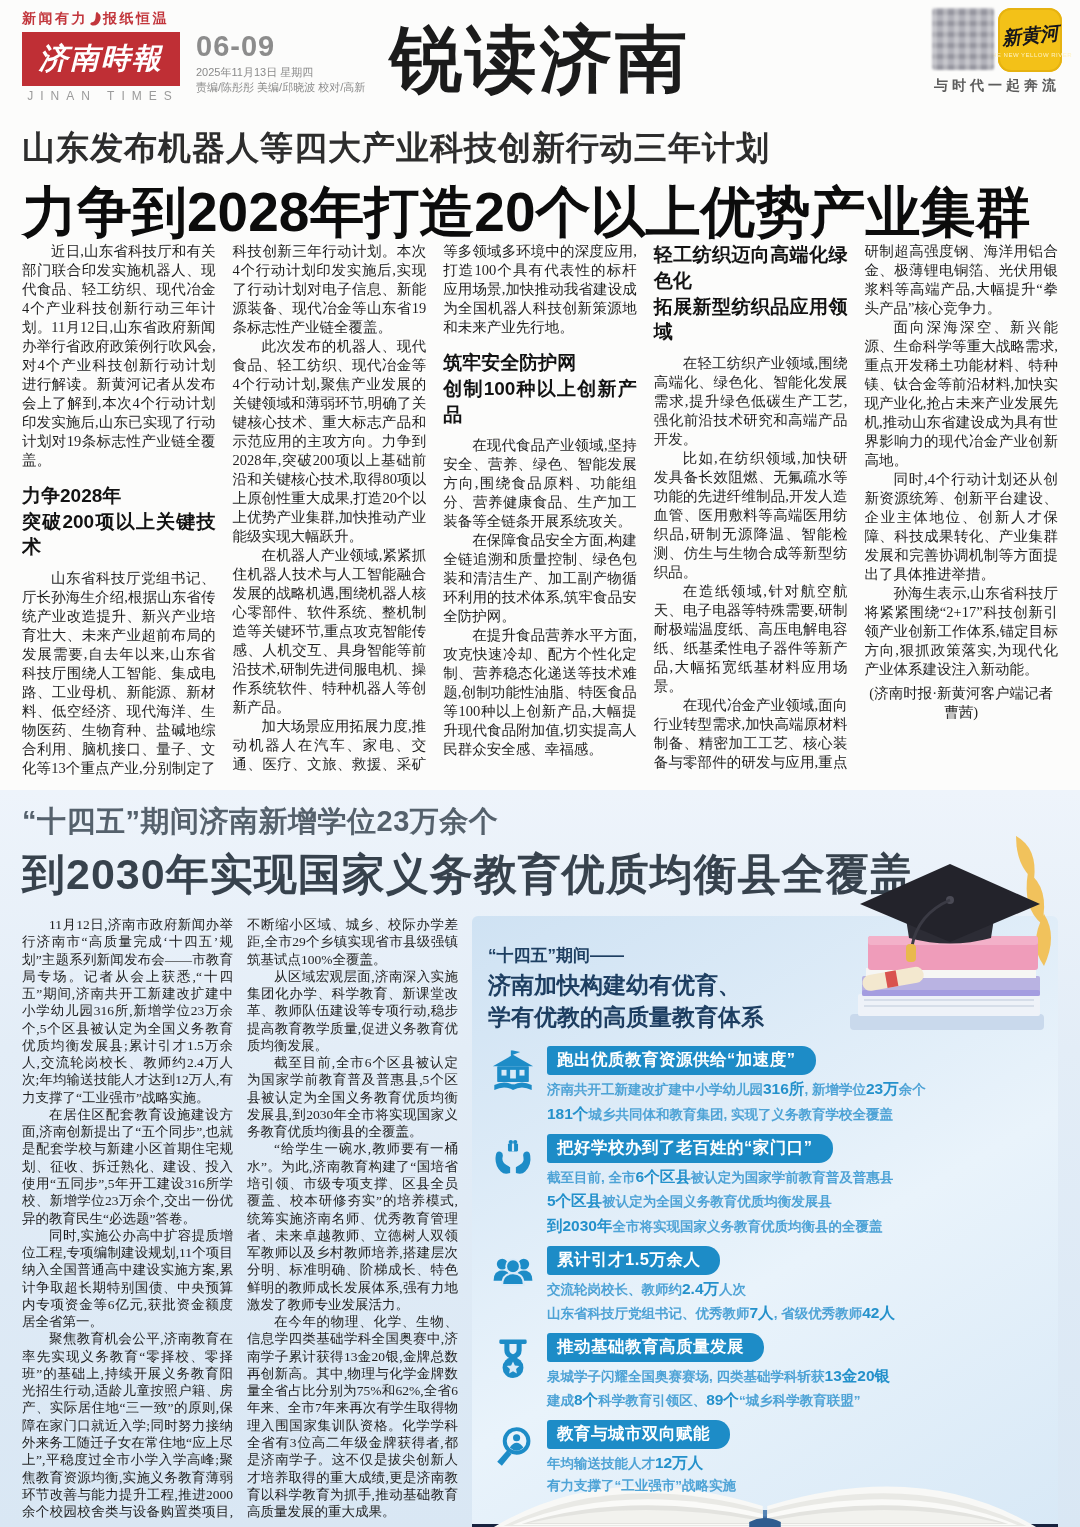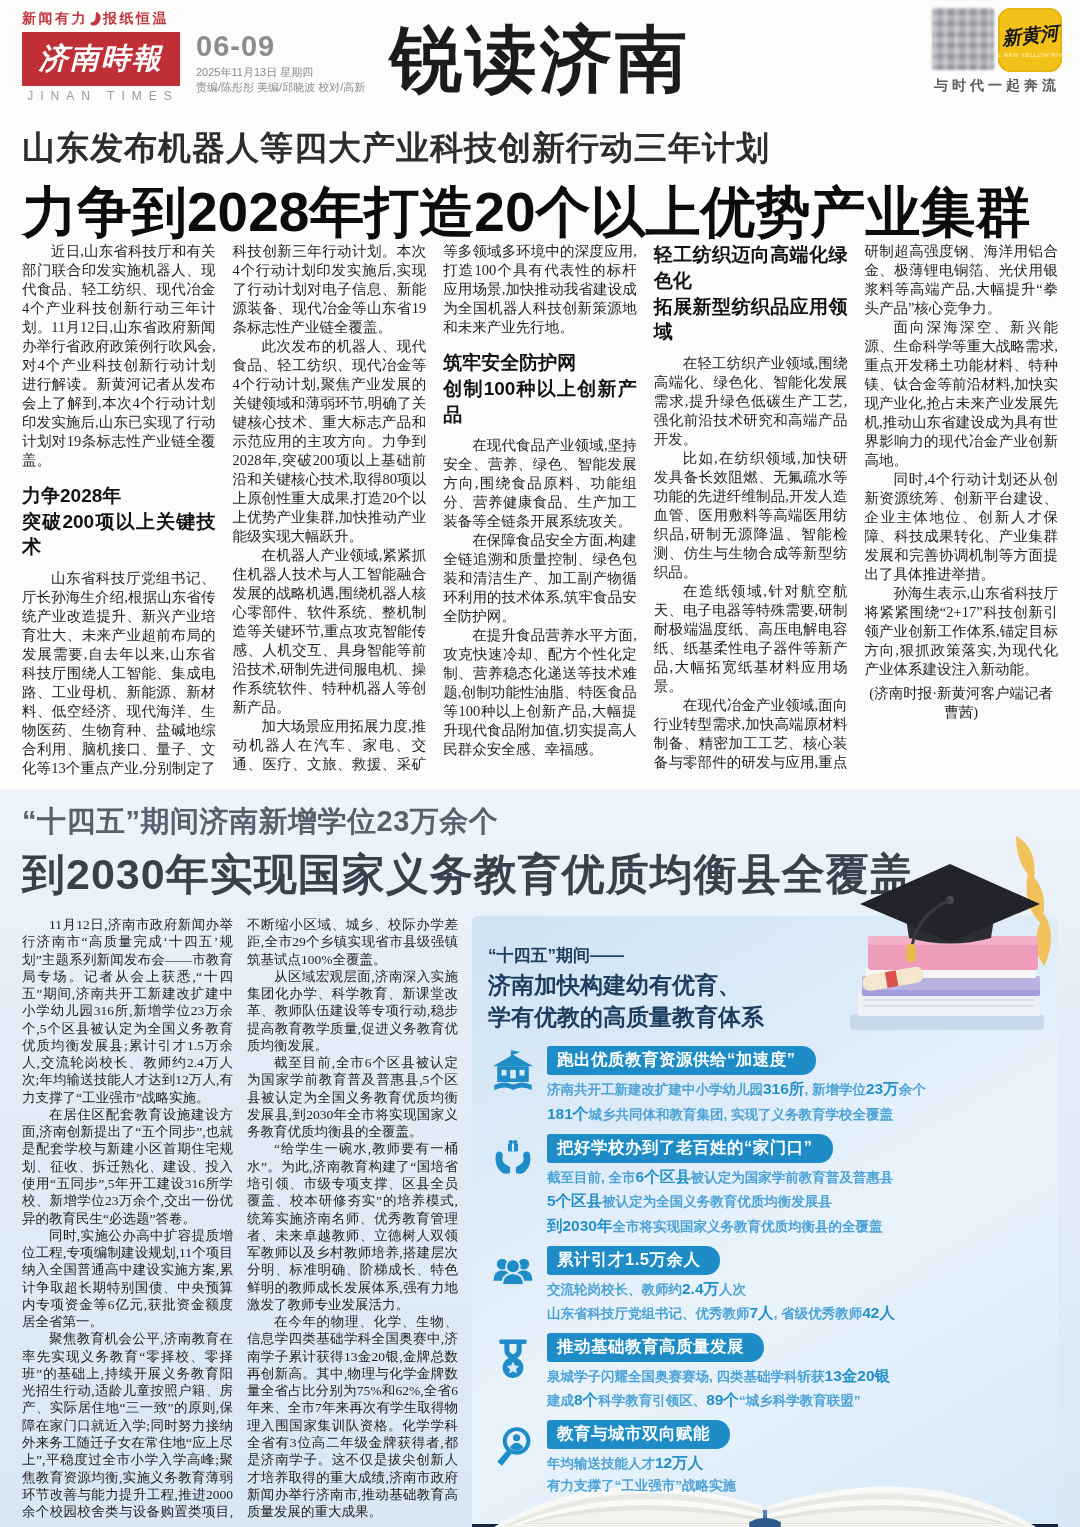--- a/index.html
+++ b/index.html
@@ -139,21 +139,21 @@
     <h1 class="headline2">到2030年实现国家义务教育优质均衡县全覆盖</h1>
     <div class="a2-row">
       <div class="body2" id="article2-body">
           <p>11月12日,济南市政府新闻办举行济南市“高质量完成‘十四五’规划”主题系列新闻发布会——市教育局专场。记者从会上获悉,“十四五”期间,济南共开工新建改扩建中小学幼儿园316所,新增学位23万余个,5个区县被认定为全国义务教育优质均衡发展县;累计引才1.5万余人,交流轮岗校长、教师约2.4万人次;年均输送技能人才达到12万人,有力支撑了“工业强市”战略实施。</p>
           <p>在居住区配套教育设施建设方面,济南创新提出了“五个同步”,也就是配套学校与新建小区首期住宅规划、征收、拆迁熟化、建设、投入使用“五同步”,5年开工建设316所学校、新增学位23万余个,交出一份优异的教育民生“必选题”答卷。</p>
           <p>同时,实施公办高中扩容提质增位工程,专项编制建设规划,11个项目纳入全国普通高中建设实施方案,累计争取超长期特别国债、中央预算内专项资金等6亿元,获批资金额度居全省第一。</p>
           <p>聚焦教育机会公平,济南教育在率先实现义务教育“零择校、零择班”的基础上,持续开展义务教育阳光招生行动,适龄儿童按照户籍、房产、实际居住地“三一致”的原则,保障在家门口就近入学;同时努力接纳外来务工随迁子女在常住地“应上尽上”,平稳度过全市小学入学高峰;聚焦教育资源均衡,实施义务教育薄弱环节改善与能力提升工程,推进2000余个校园校舍类与设备购置类项目,不断缩小区域、城乡、校际办学差距,全市29个乡镇实现省市县级强镇筑基试点100%全覆盖。</p>
           <p>从区域宏观层面,济南深入实施集团化办学、科学教育、新课堂改革、教师队伍建设等专项行动,稳步提高教育教学质量,促进义务教育优质均衡发展。</p>
           <p>截至目前,全市6个区县被认定为国家学前教育普及普惠县,5个区县被认定为全国义务教育优质均衡发展县,到2030年全市将实现国家义务教育优质均衡县的全覆盖。</p>
           <p>“给学生一碗水,教师要有一桶水”。为此,济南教育构建了“国培省培引领、市级专项支撑、区县全员覆盖、校本研修夯实”的培养模式,统筹实施济南名师、优秀教育管理者、未来卓越教师、立德树人双领军教师以及乡村教师培养,搭建层次分明、标准明确、阶梯成长、特色鲜明的教师成长发展体系,强有力地激发了教师专业发展活力。</p>
-          <p>在今年的物理、化学、生物、信息学四类基础学科全国奥赛中,济南学子累计获得13金20银,金牌总数再创新高。其中,物理与化学金牌数量全省占比分别为75%和62%,全省6年来、全市7年来再次有学生取得物理入围国家集训队资格。化学学科全省有3位高二年级金牌获得者,都是济南学子。这不仅是拔尖创新人才培养取得的重大成绩,济南市政府新闻办举行济南市,推动基础教育高质量发展的重大成果。</p>
+          <p>在今年的物理、化学、生物、信息学四类基础学科全国奥赛中,济南学子累计获得13金20银,金牌总数再创新高。其中,物理与化学金牌数量全省占比分别为75%和62%,全省6年来、全市7年来再次有学生取得物理入围国家集训队资格。化学学科全省有3位高二年级金牌获得者,都是济南学子。这不仅是拔尖创新人才培养取得的重大成绩,更是济南教育以科学教育为抓手,推动基础教育高质量发展的重大成果。</p>
         </div>
 
       <aside class="infographic">
 
         <svg class="ig-illustration" viewBox="0 0 238 212">
           <g fill="#f1c25c">
             <path d="M196 8 Q218 20 214 52 Q196 38 196 8 Z"></path>
             <path d="M208 44 Q230 60 222 96 Q202 80 208 44 Z"></path>
             <path d="M224 86 Q238 108 224 138 Q208 116 224 86 Z"></path>
           </g>

